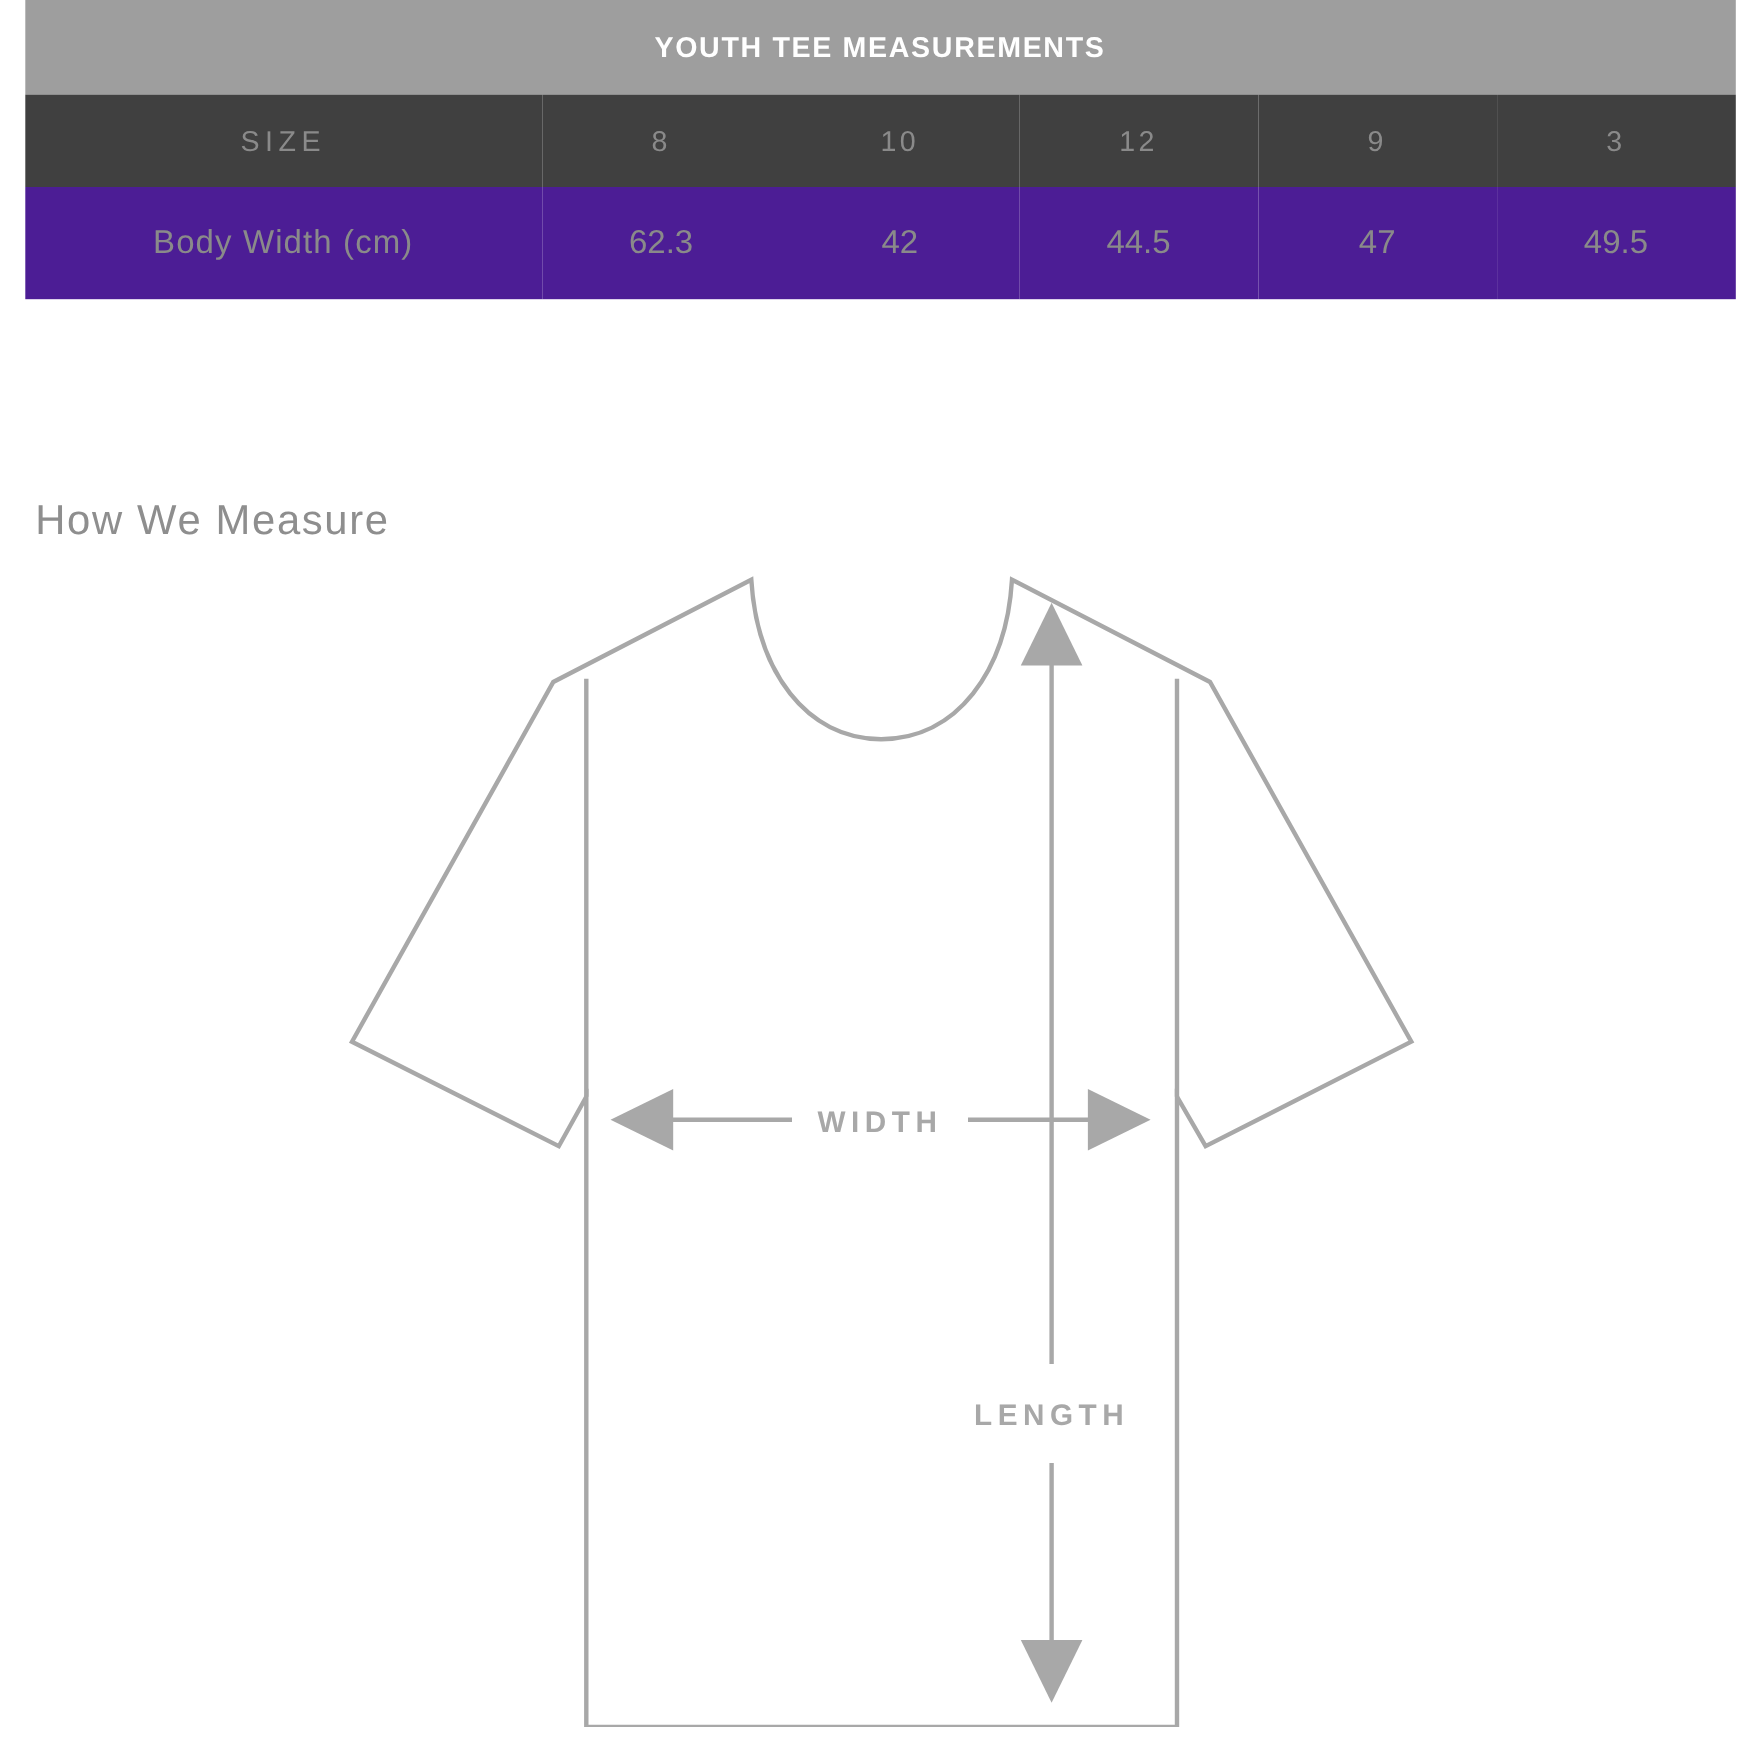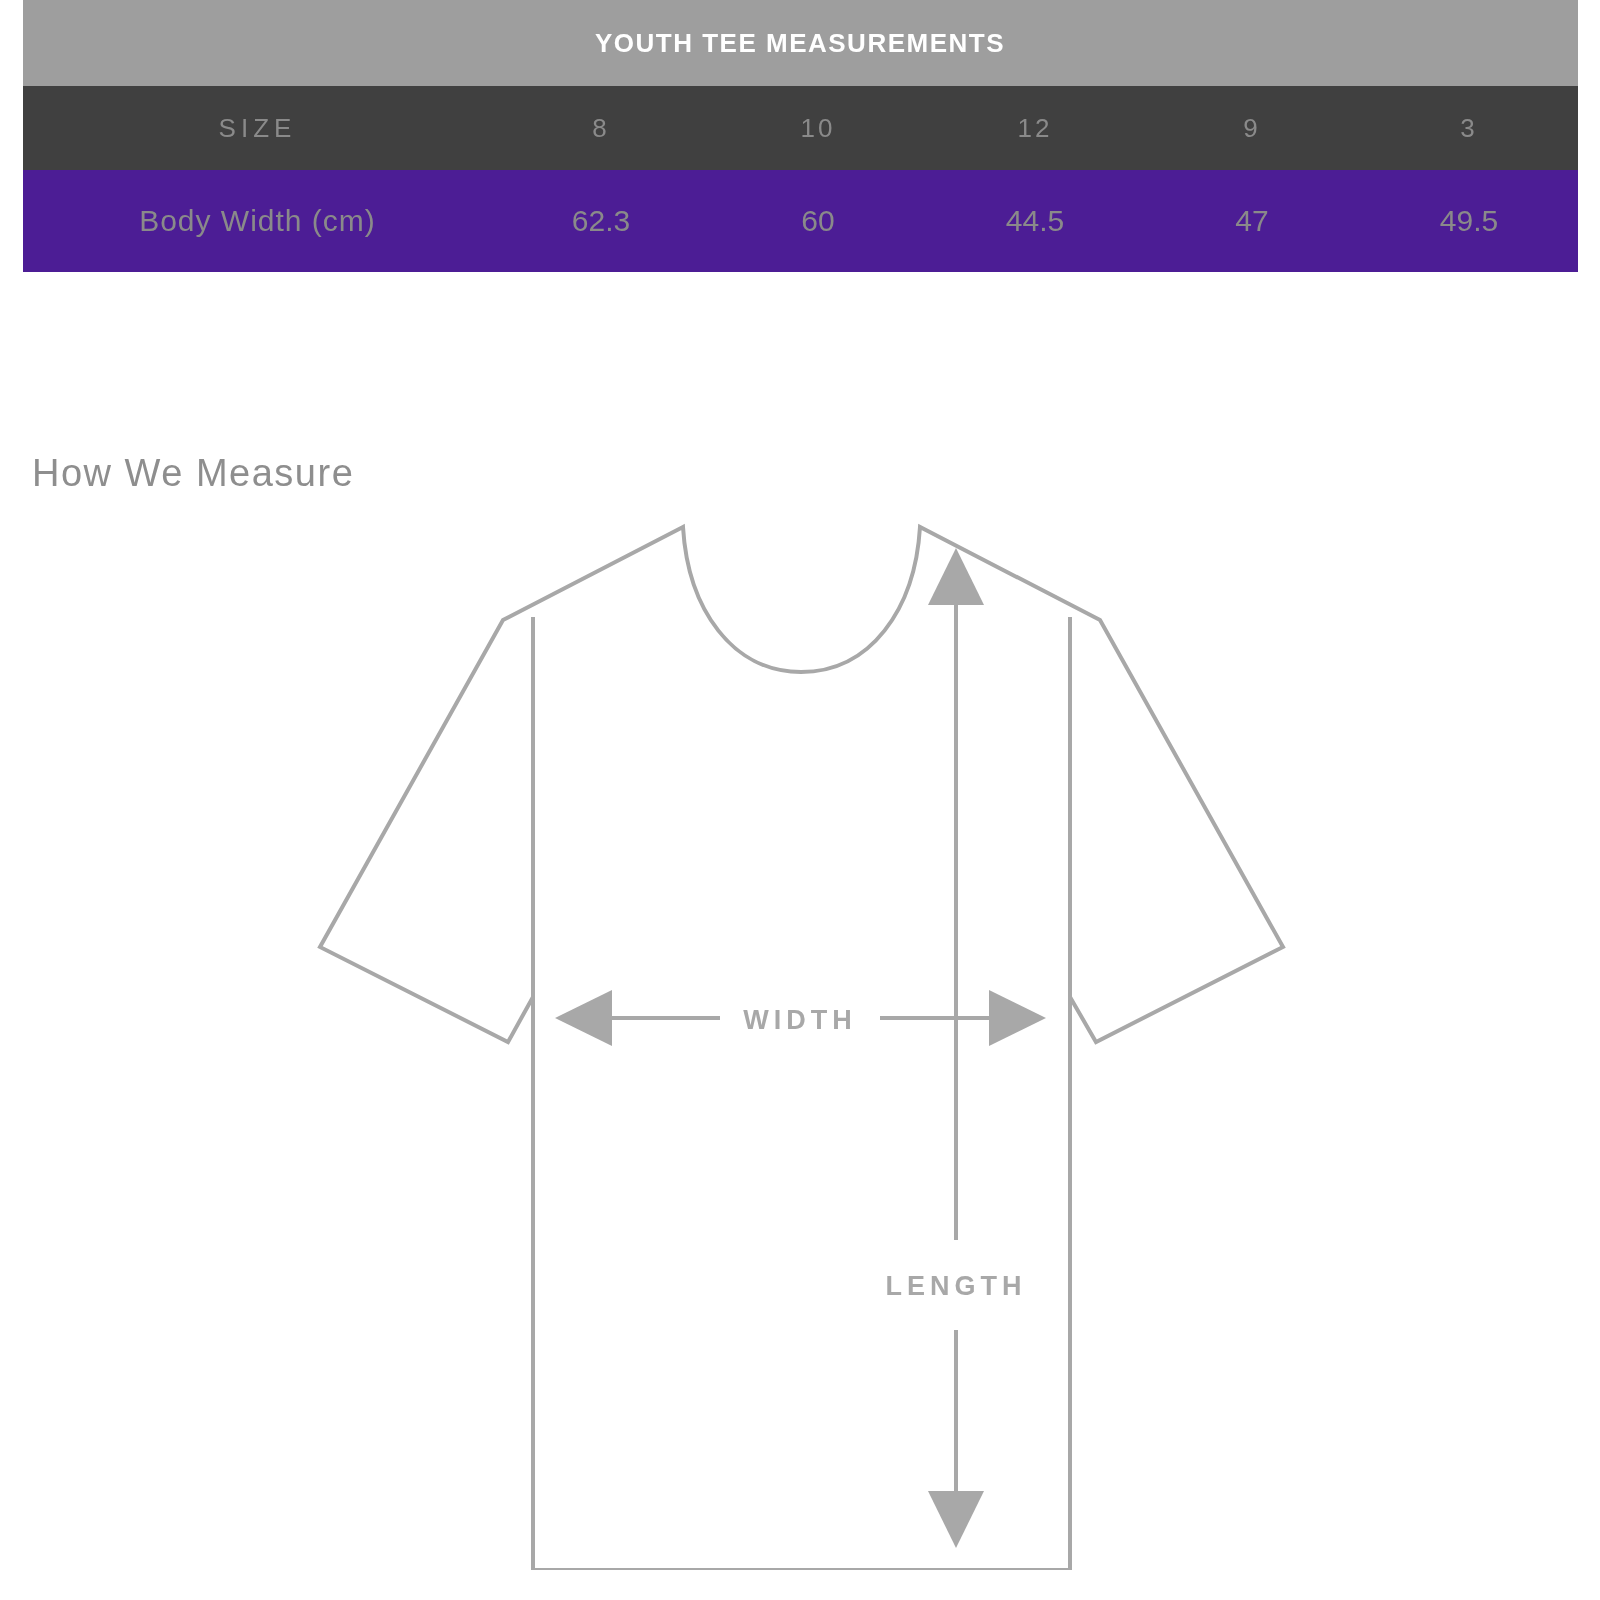--- a/index.html
+++ b/index.html
@@ -121,21 +121,21 @@
         <th>10</th>
         <th>12</th>
         <th>9</th>
         <th>3</th>
       </tr>
     </thead>
     <tbody>
       <tr>
         <td class="label-col">Body Width (cm)</td>
         <td>62.3</td>
-        <td>60</td>
+        <td>42</td>
         <td>44.5</td>
         <td>47</td>
         <td>49.5</td>
       </tr>
     </tbody>
   </table>
 
   <div class="how-we-measure">How We Measure</div>
 
   <div class="diagram">

